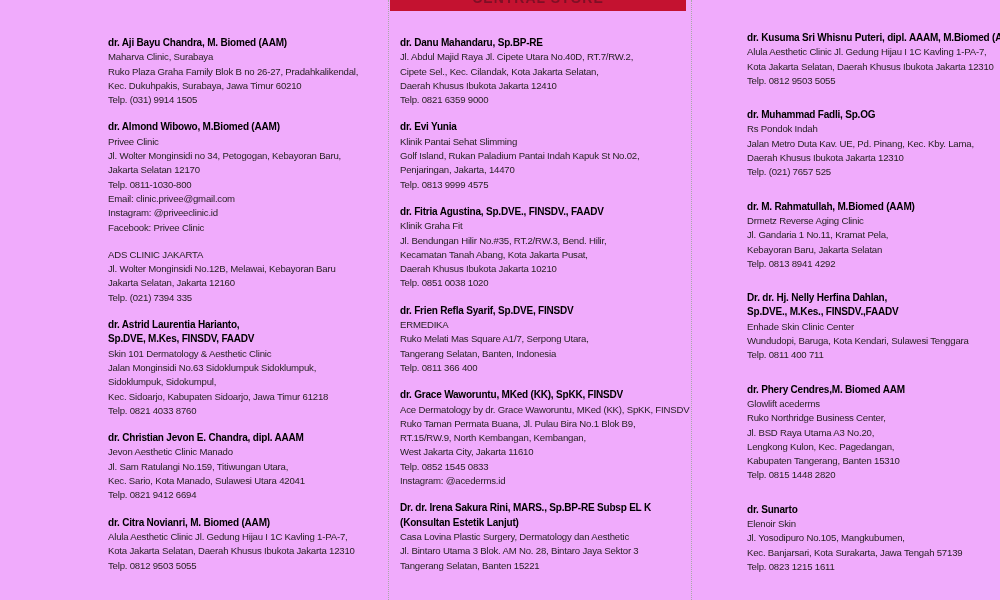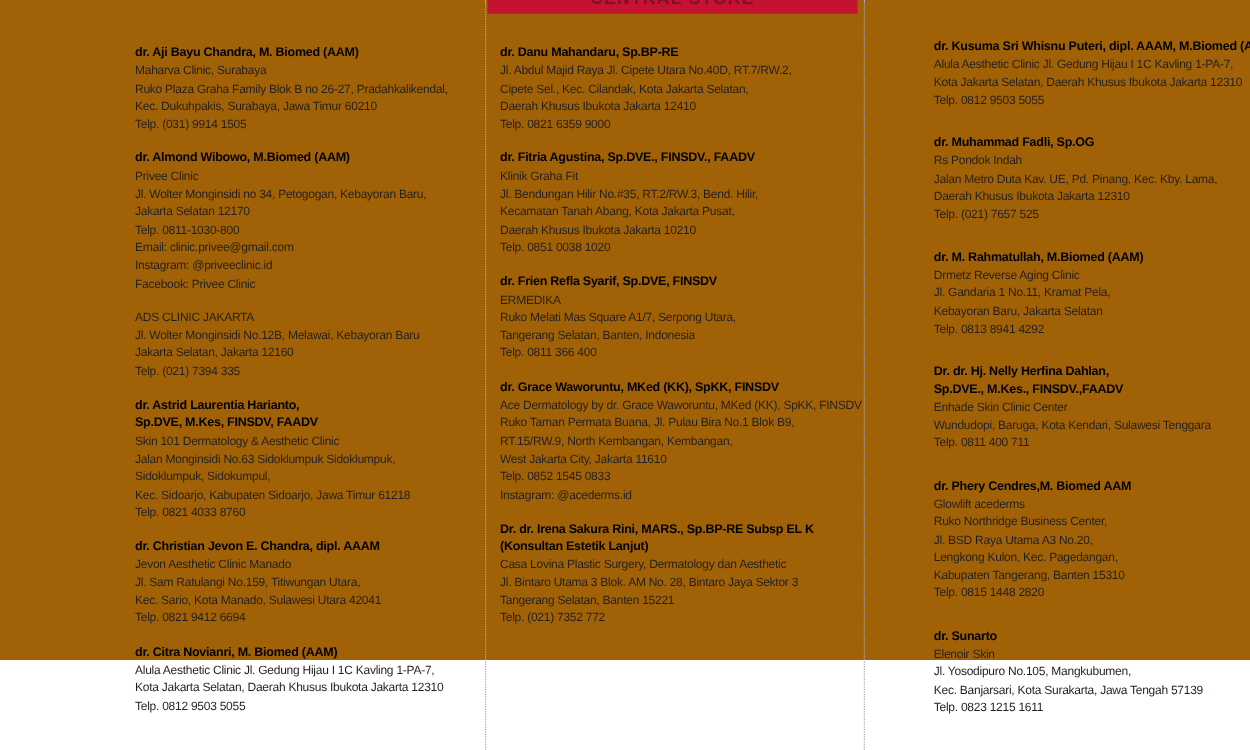--- a/index.html
+++ b/index.html
@@ -3,21 +3,21 @@
 <meta charset="utf-8">
 <style>
   html,body { margin:0; padding:0; }
   body {
     width:1000px; height:600px;
     background:#ffffff;
     font-family:"Liberation Sans", sans-serif;
     color:#231f20;
     overflow:hidden;
   }
-  .page { position:relative; width:1000px; height:528px; background:#a16207; }
+  .page { position:relative; width:1000px; height:600px; background:#f0abfc; }
 
   
   .banner {
     position:absolute; left:390px; top:0; width:296px; height:11px;
     background:#c41230; overflow:hidden; text-align:center;
   }
   .banner-text {
     display:block; margin-top:-10px;
     font-weight:bold; font-size:14px; letter-spacing:1px;
     color:#7e1026;
@@ -107,20 +107,27 @@
     </div>
   <div class="col col-2">
       <div class="entry">
         <div class="name-line">dr. Danu Mahandaru, Sp.BP-RE</div>
         <div class="detail-line">Jl. Abdul Majid Raya Jl. Cipete Utara No.40D, RT.7/RW.2,</div>
         <div class="detail-line">Cipete Sel., Kec. Cilandak, Kota Jakarta Selatan,</div>
         <div class="detail-line">Daerah Khusus Ibukota Jakarta 12410</div>
         <div class="detail-line">Telp. 0821 6359 9000</div>
       </div>
       <div class="entry">
+        <div class="name-line">dr. Evi Yunia</div>
+        <div class="detail-line">Klinik Pantai Sehat Slimming</div>
+        <div class="detail-line">Golf Island, Rukan Paladium Pantai Indah Kapuk St No.02,</div>
+        <div class="detail-line">Penjaringan, Jakarta, 14470</div>
+        <div class="detail-line">Telp. 0813 9999 4575</div>
+      </div>
+      <div class="entry">
         <div class="name-line">dr. Fitria Agustina, Sp.DVE., FINSDV., FAADV</div>
         <div class="detail-line">Klinik Graha Fit</div>
         <div class="detail-line">Jl. Bendungan Hilir No.#35, RT.2/RW.3, Bend. Hilir,</div>
         <div class="detail-line">Kecamatan Tanah Abang, Kota Jakarta Pusat,</div>
         <div class="detail-line">Daerah Khusus Ibukota Jakarta 10210</div>
         <div class="detail-line">Telp. 0851 0038 1020</div>
       </div>
       <div class="entry">
         <div class="name-line">dr. Frien Refla Syarif, Sp.DVE, FINSDV</div>
         <div class="detail-line">ERMEDIKA</div>
@@ -136,21 +143,20 @@
         <div class="detail-line">West Jakarta City, Jakarta 11610</div>
         <div class="detail-line">Telp. 0852 1545 0833</div>
         <div class="detail-line">Instagram: @acederms.id</div>
       </div>
       <div class="entry">
         <div class="name-line">Dr. dr. Irena Sakura Rini, MARS., Sp.BP-RE Subsp EL K</div>
         <div class="name-line">(Konsultan Estetik Lanjut)</div>
         <div class="detail-line">Casa Lovina Plastic Surgery, Dermatology dan Aesthetic</div>
         <div class="detail-line">Jl. Bintaro Utama 3 Blok. AM No. 28, Bintaro Jaya Sektor 3</div>
         <div class="detail-line">Tangerang Selatan, Banten 15221</div>
-        <div class="detail-line">Telp. (021) 7352 772</div>
       </div>
     </div>
   <div class="col col-3">
       <div class="entry">
         <div class="name-line">dr. Kusuma Sri Whisnu Puteri, dipl. AAAM, M.Biomed (AAM)</div>
         <div class="detail-line">Alula Aesthetic Clinic Jl. Gedung Hijau I 1C Kavling 1-PA-7,</div>
         <div class="detail-line">Kota Jakarta Selatan, Daerah Khusus Ibukota Jakarta 12310</div>
         <div class="detail-line">Telp. 0812 9503 5055</div>
       </div>
       <div class="entry">

